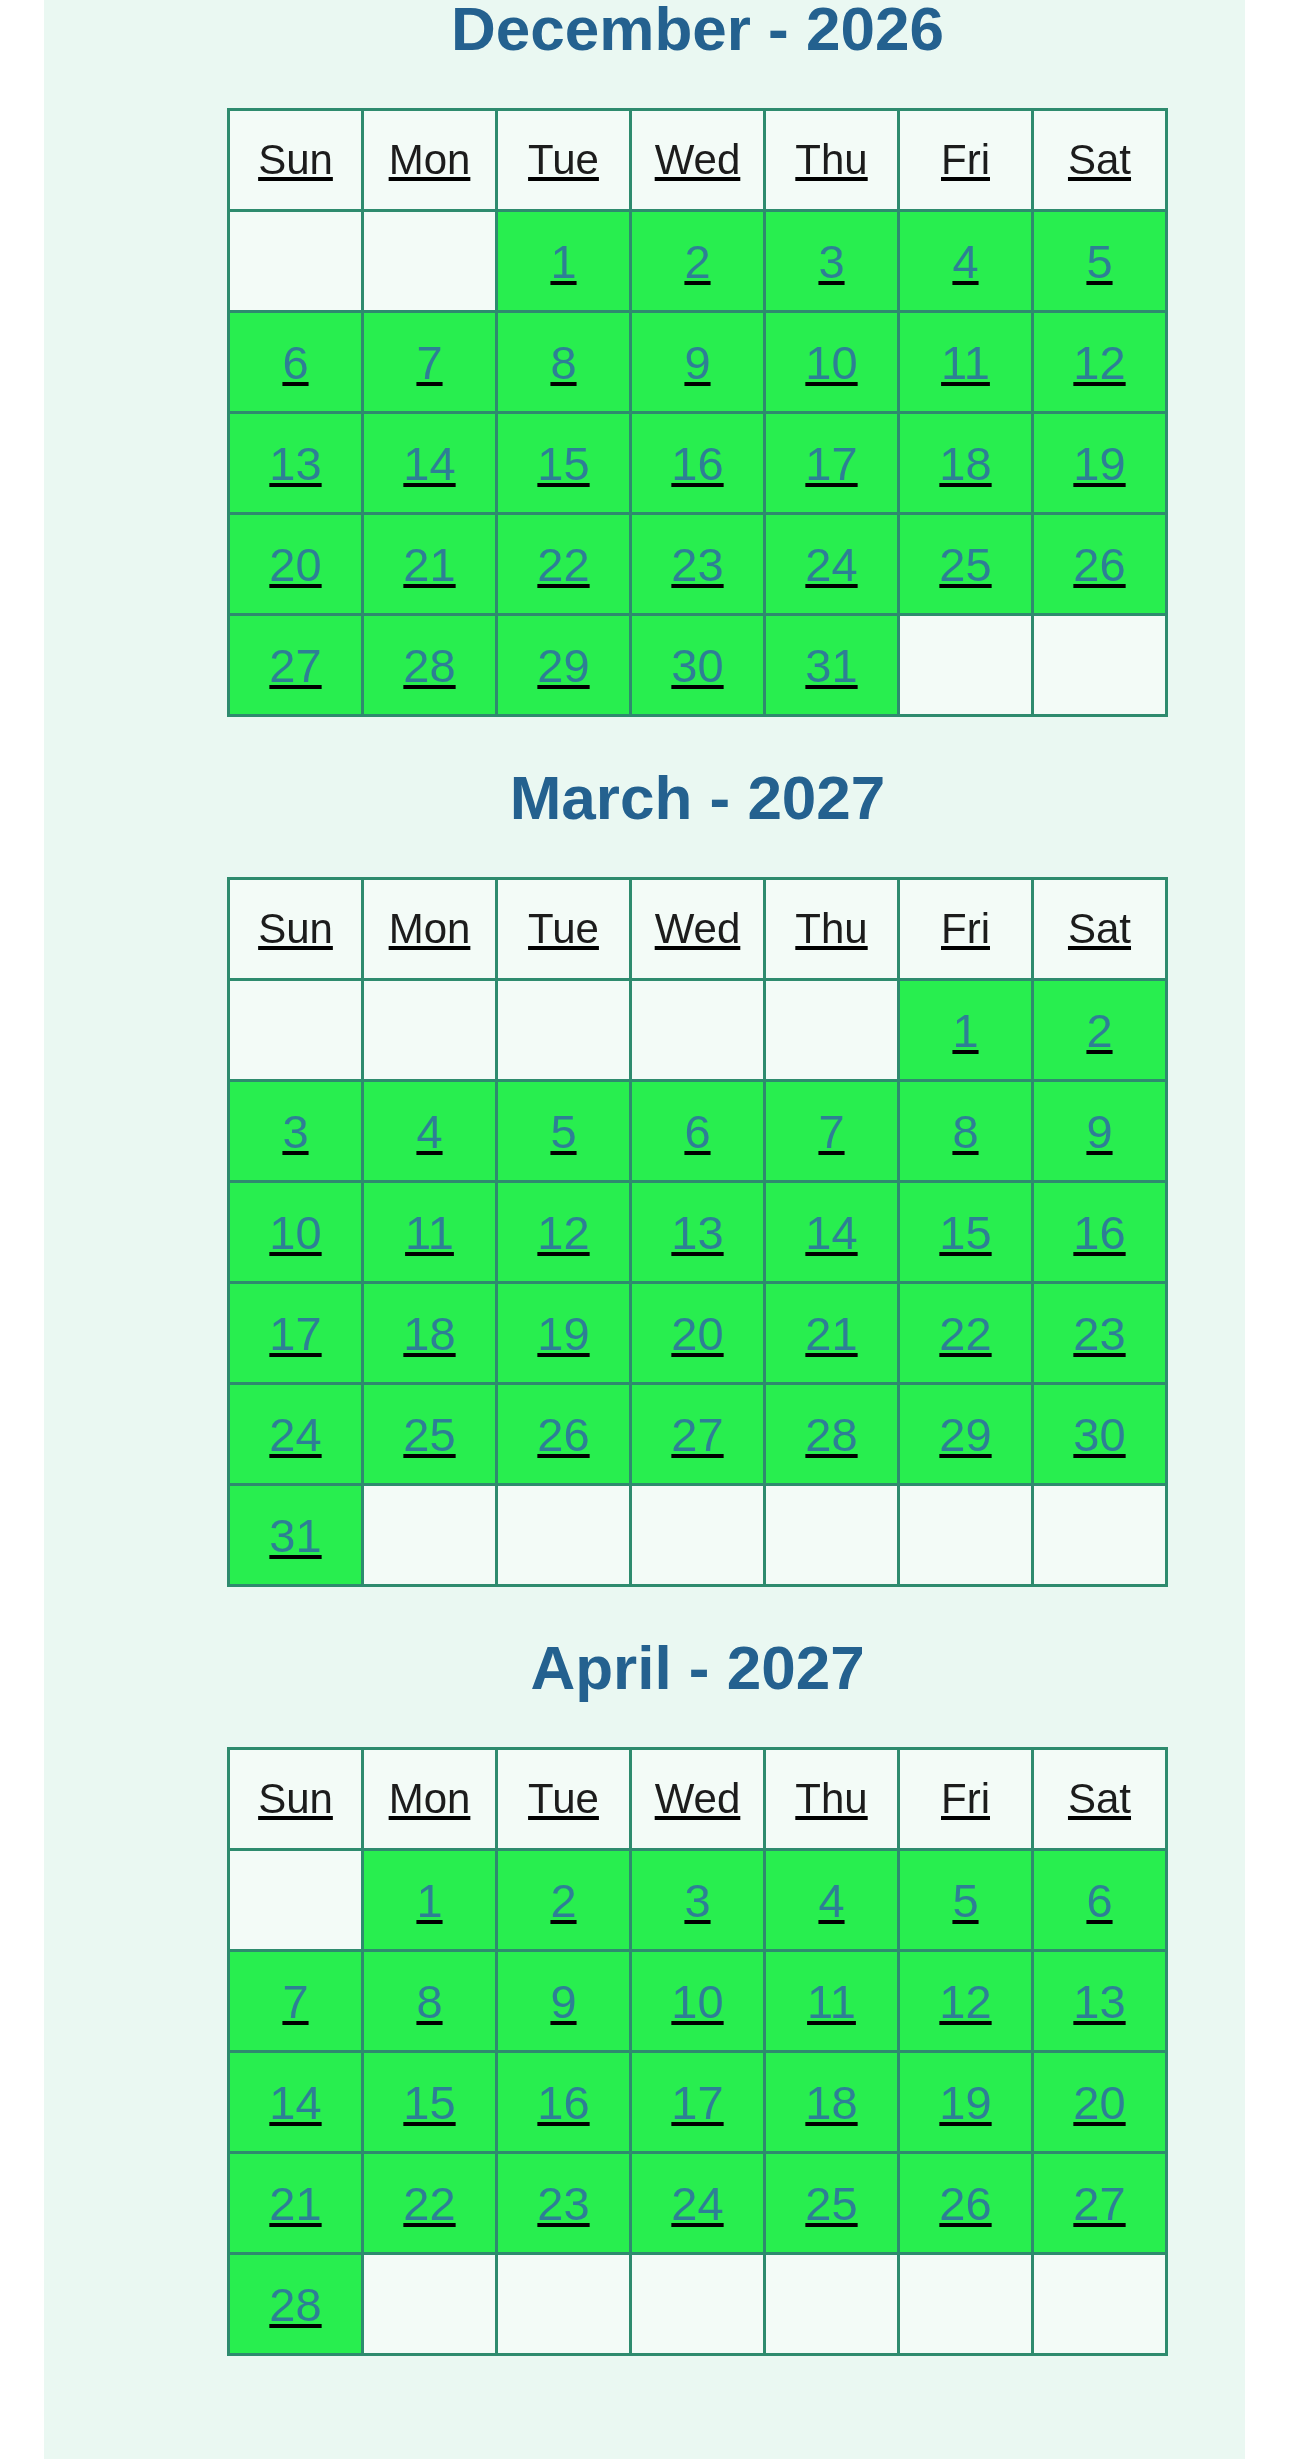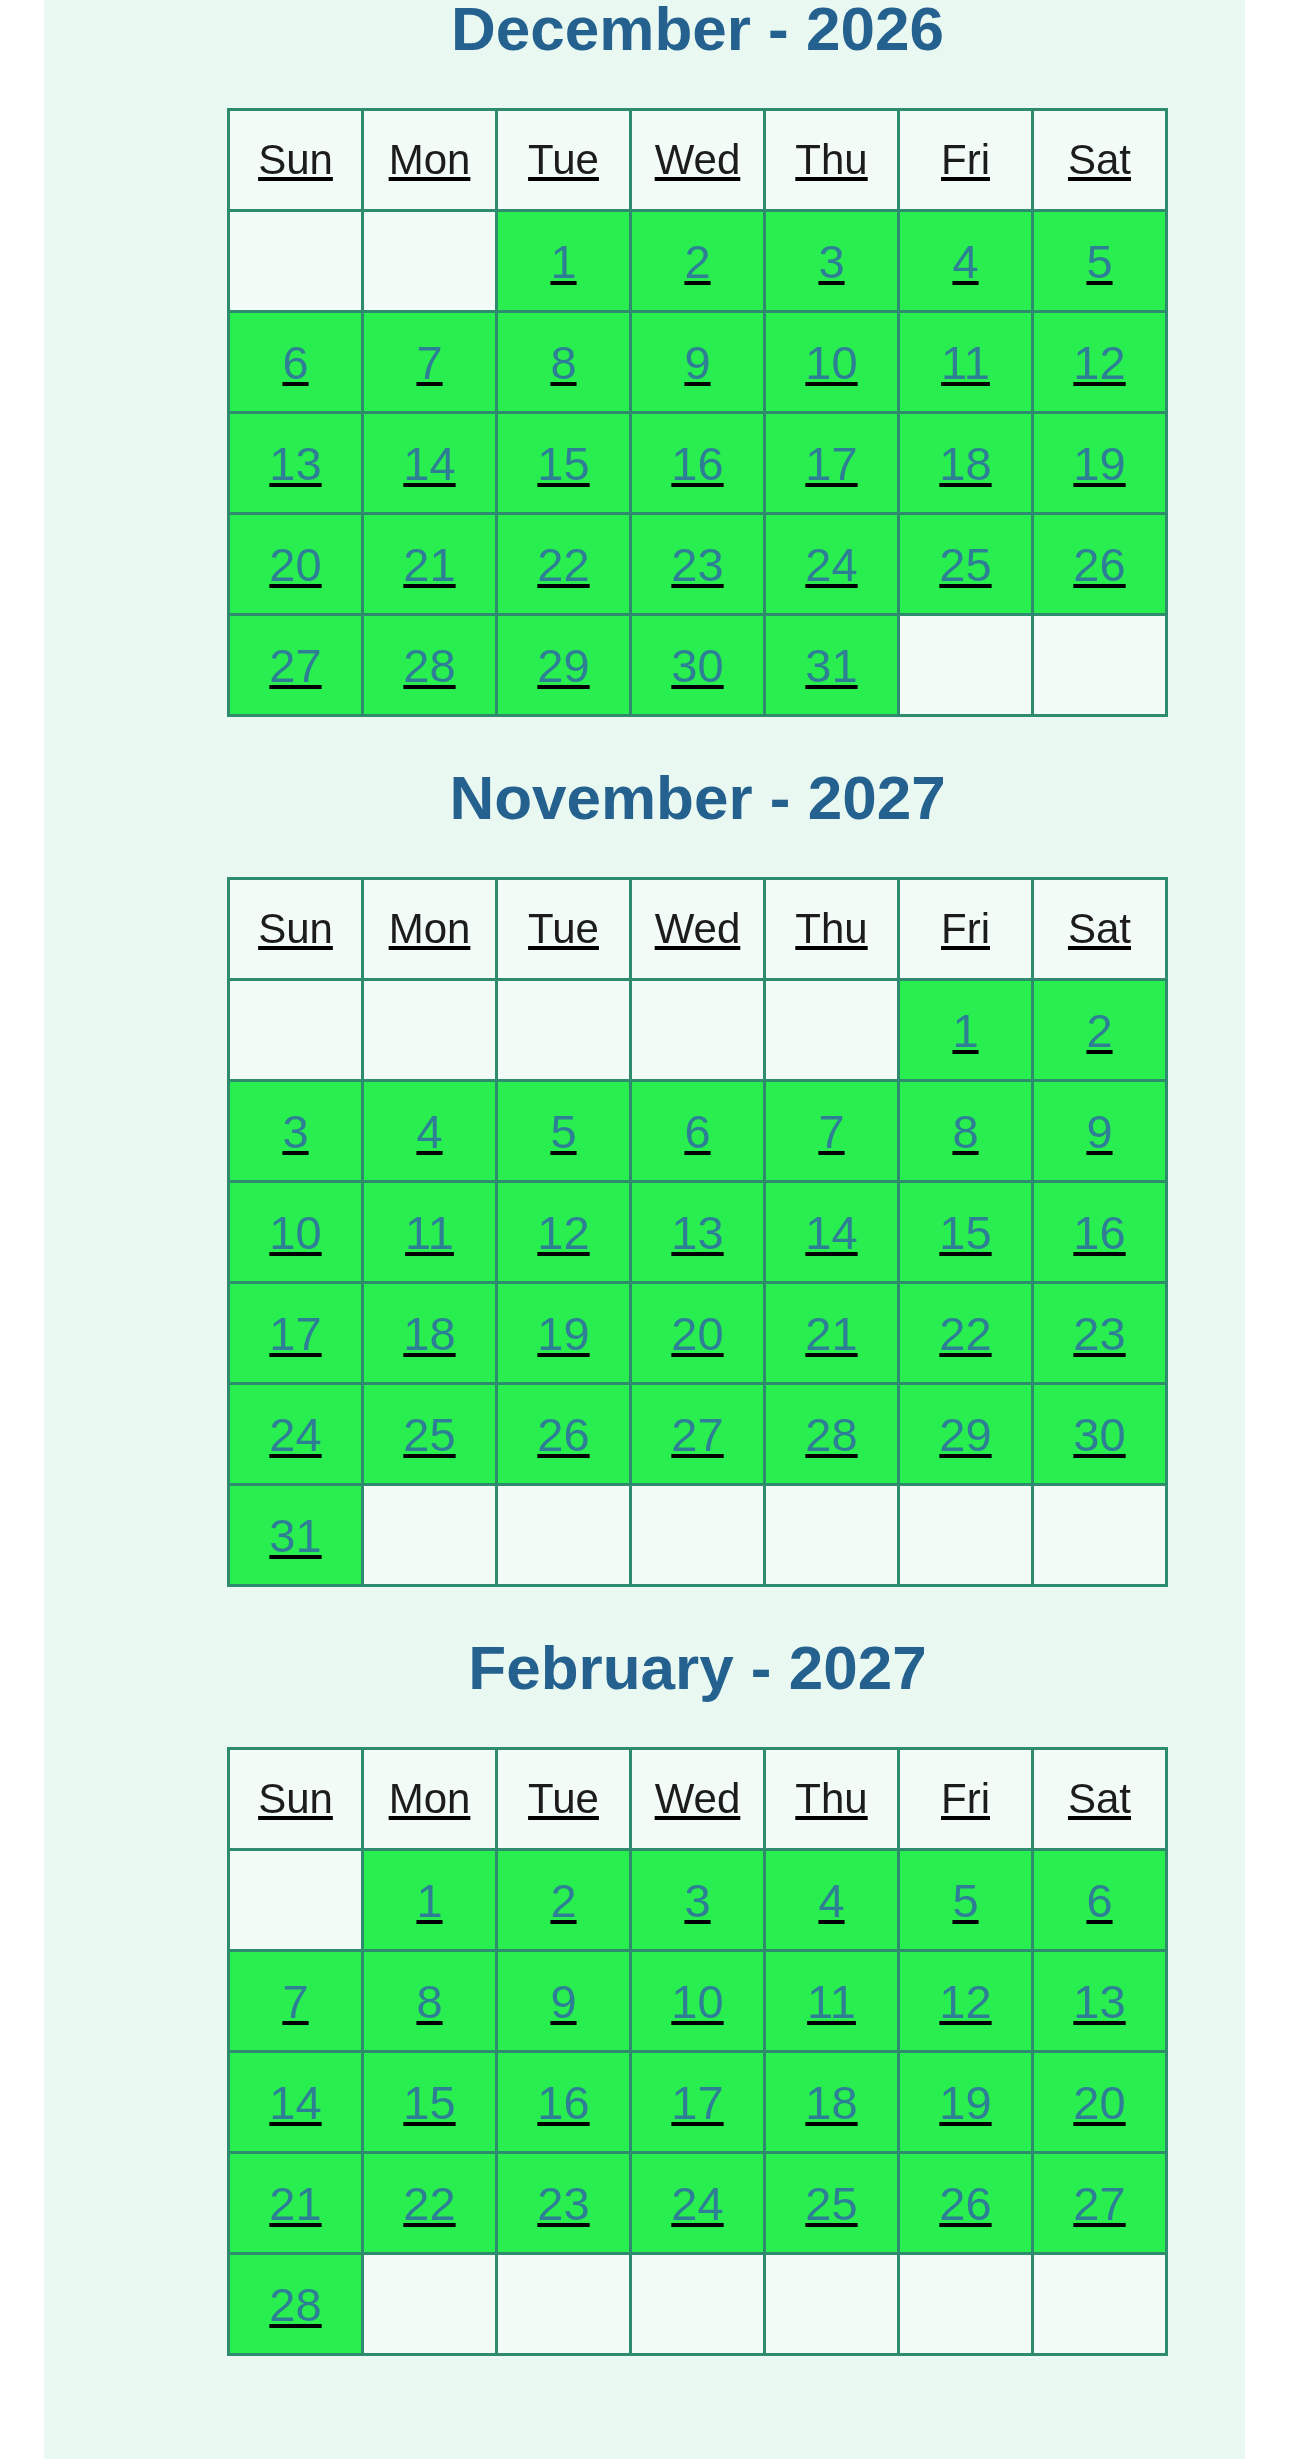--- a/index.html
+++ b/index.html
@@ -146,21 +146,21 @@
               <td class="day available">29</td>
               <td class="day available">30</td>
               <td class="day available">31</td>
               <td class="day blank"></td>
               <td class="day blank"></td>
             </tr>
           </tbody>
     </table>
   </section>
       <section class="month">
-    <h2 class="month-title">November - 2027</h2>
+    <h2 class="month-title">March - 2027</h2>
     <table class="calendar">
       <thead>
         <tr>
               <th class="weekday">Sun</th>
               <th class="weekday">Mon</th>
               <th class="weekday">Tue</th>
               <th class="weekday">Wed</th>
               <th class="weekday">Thu</th>
               <th class="weekday">Fri</th>
               <th class="weekday">Sat</th>
@@ -218,21 +218,21 @@
               <td class="day blank"></td>
               <td class="day blank"></td>
               <td class="day blank"></td>
               <td class="day blank"></td>
               <td class="day blank"></td>
             </tr>
           </tbody>
     </table>
   </section>
       <section class="month">
-    <h2 class="month-title">February - 2027</h2>
+    <h2 class="month-title">April - 2027</h2>
     <table class="calendar">
       <thead>
         <tr>
               <th class="weekday">Sun</th>
               <th class="weekday">Mon</th>
               <th class="weekday">Tue</th>
               <th class="weekday">Wed</th>
               <th class="weekday">Thu</th>
               <th class="weekday">Fri</th>
               <th class="weekday">Sat</th>

